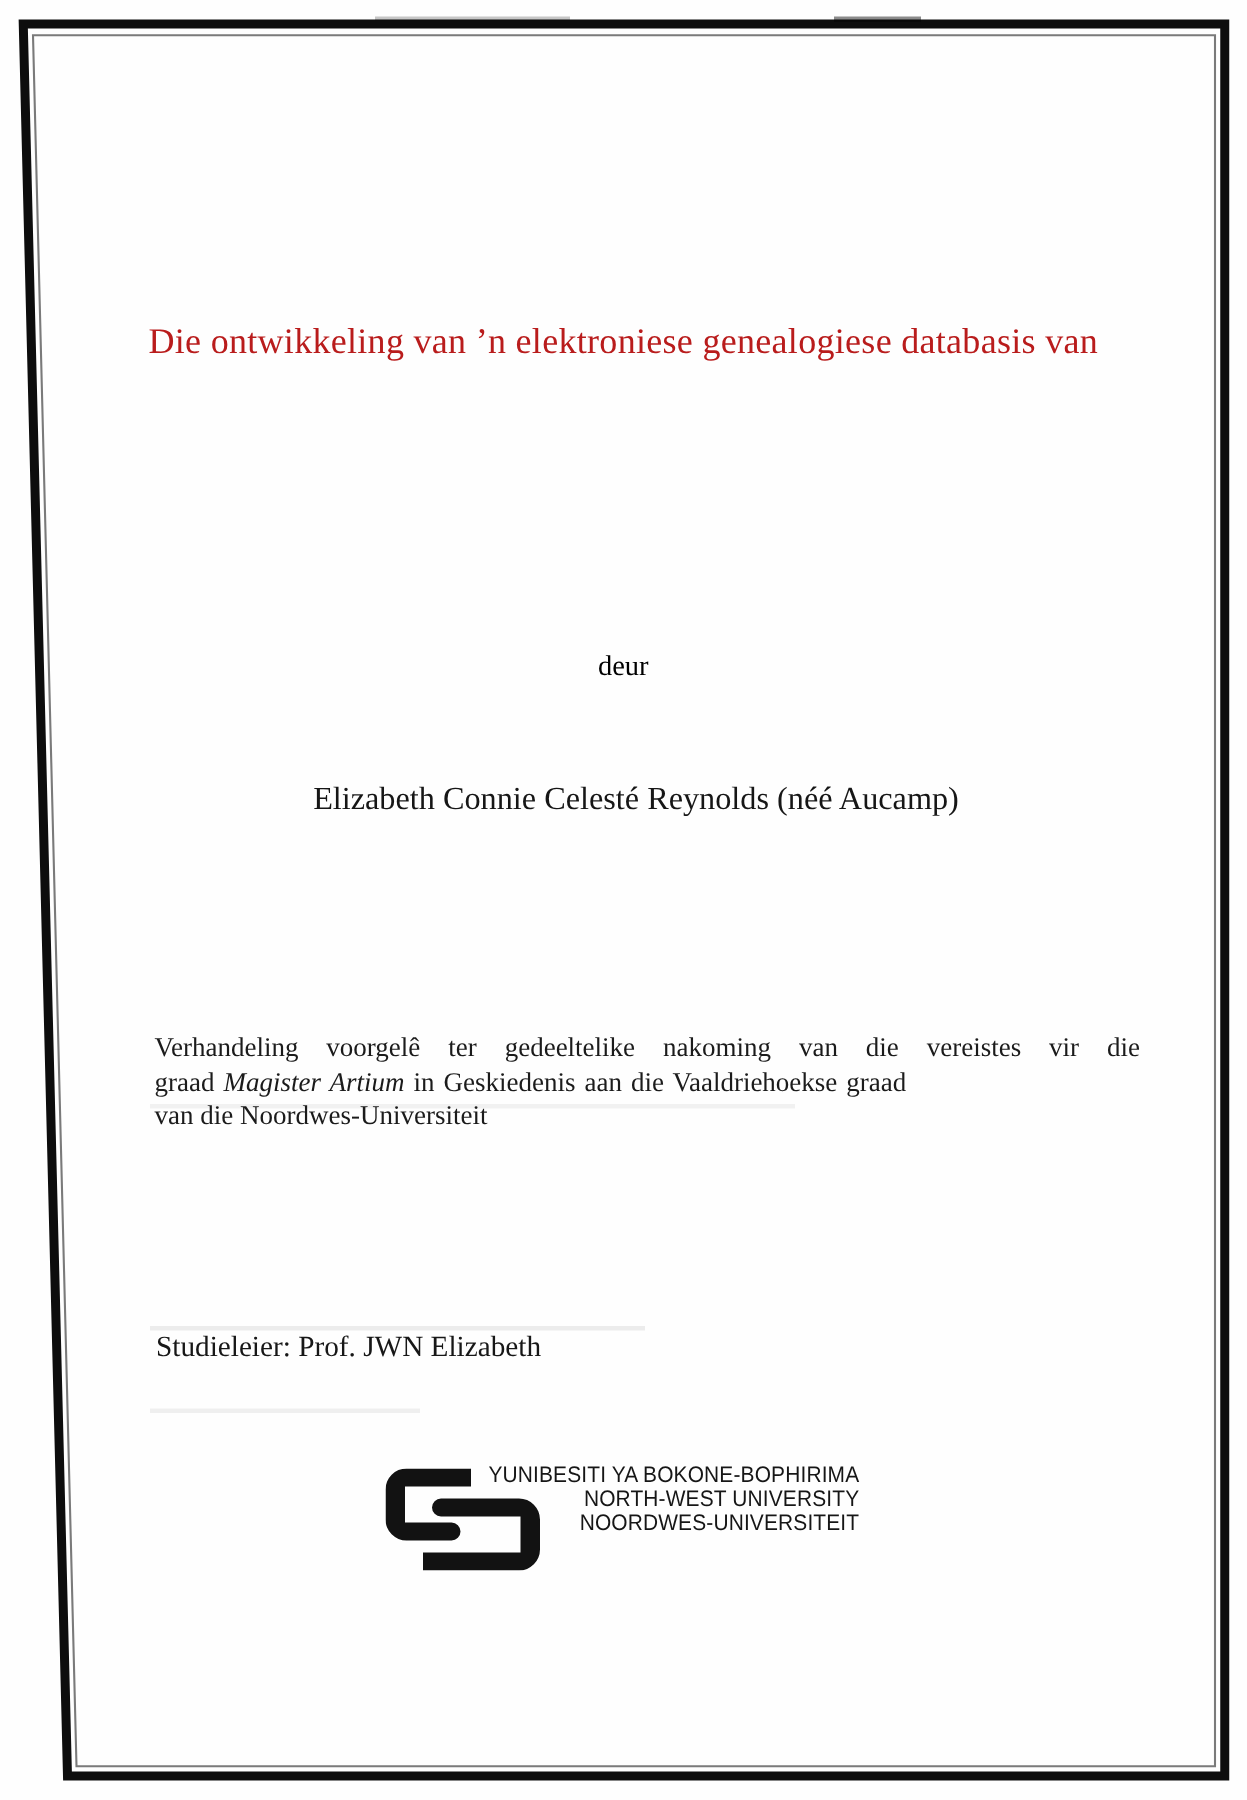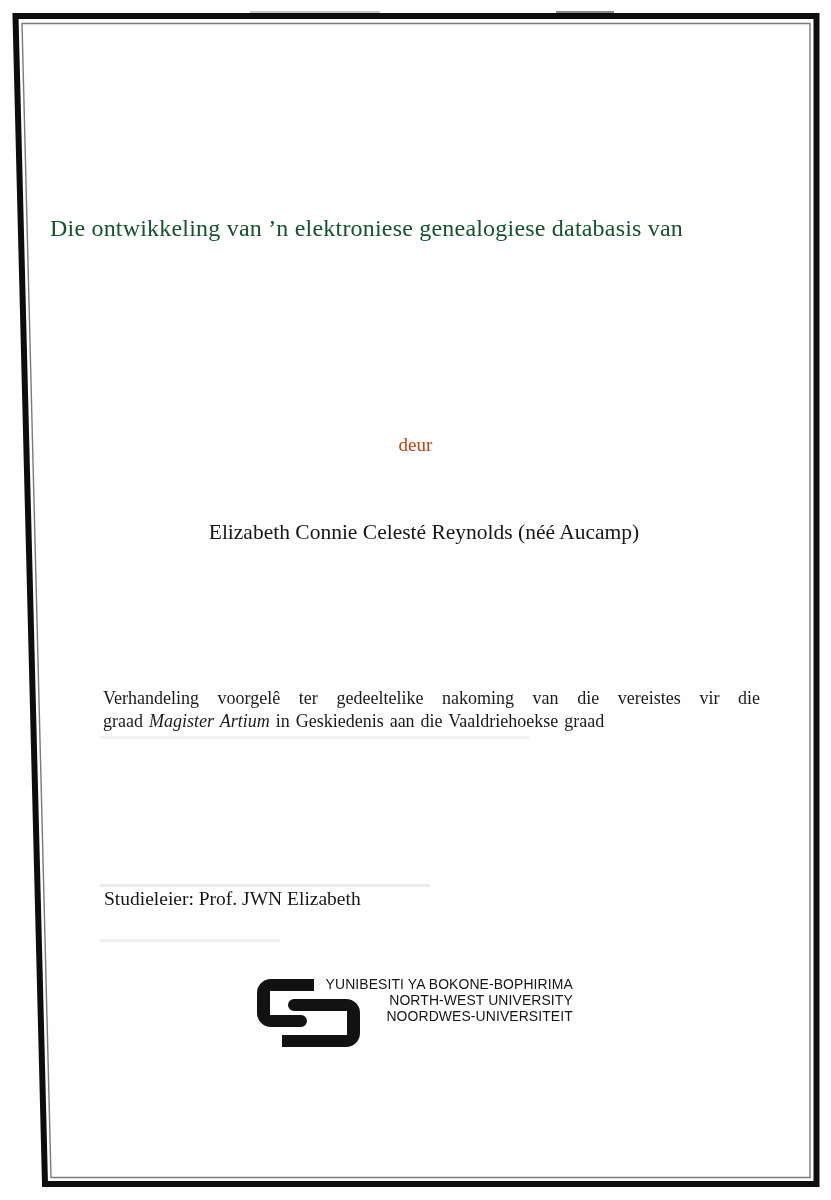--- a/index.html
+++ b/index.html
@@ -8,26 +8,26 @@
     background:#fefefe;
     font-family:"Liberation Serif", serif;
     color:#1c1c1c;
   }
   .abs{position:absolute;}
   
   #frame{left:0;top:0;pointer-events:none;}
   
   .thesis-title{
     top:206px;left:50px;right:50px;
-    text-align:left;font-size:24px;line-height:44px;
-    color:#14532d;letter-spacing:.2px;
+    text-align:center;font-size:24px;line-height:44px;
+    color:#b91c1c;letter-spacing:.2px;
   }
   .byline{
     top:432px;left:0;right:0;text-align:center;
-    font-size:19px;line-height:26px;color:#c2410c;
+    font-size:19px;line-height:26px;color:#000000;
   }
   .author{
     top:517px;left:0;right:0;text-align:center;
     font-size:21.5px;line-height:30px;color:#161616;margin-left:17px;
   }
   .statement{
     top:663px;left:103px;width:657px;
     font-size:18px;line-height:22.5px;color:#1b1b1b;
   }
   .statement .justified{text-align:justify;text-align-last:justify;margin-top:24px;}
@@ -64,20 +64,21 @@
   <div>Die ontwikkeling van ’n elektroniese genealogiese databasis van</div>
 </div>
 
 <div class="abs byline">deur</div>
 
 <div class="abs author">Elizabeth Connie Celesté Reynolds (néé Aucamp)</div>
 
 <div class="abs statement">
   <div class="justified">Verhandeling voorgelê ter gedeeltelike nakoming van die vereistes vir die</div>
   <div class="l2"><span>graad </span><span class="it">Magister Artium</span><span> in Geskiedenis aan die Vaaldriehoekse graad</span></div>
+  <div>van die Noordwes-Universiteit</div>
 </div>
 
 <div class="abs supervisor-block">
   <div>Studieleier: Prof. JWN Elizabeth</div>
 </div>
 
 <svg class="abs logo-mark" viewBox="0 0 103 68" aria-hidden="true">
   <path d="M57,0 H14 A14,14 0 0 0 0,14 V34 A14,14 0 0 0 14,48 H44 A6,6 0 0 0 44,36 H13 V12 H57 Z" fill="#121212"></path>
   <path d="M25,68 H89 A14,14 0 0 0 103,54 V34 A14,14 0 0 0 89,20 H37 A6,6 0 0 0 37,32 H90 V56 H25 Z" fill="#121212"></path>
 </svg>

